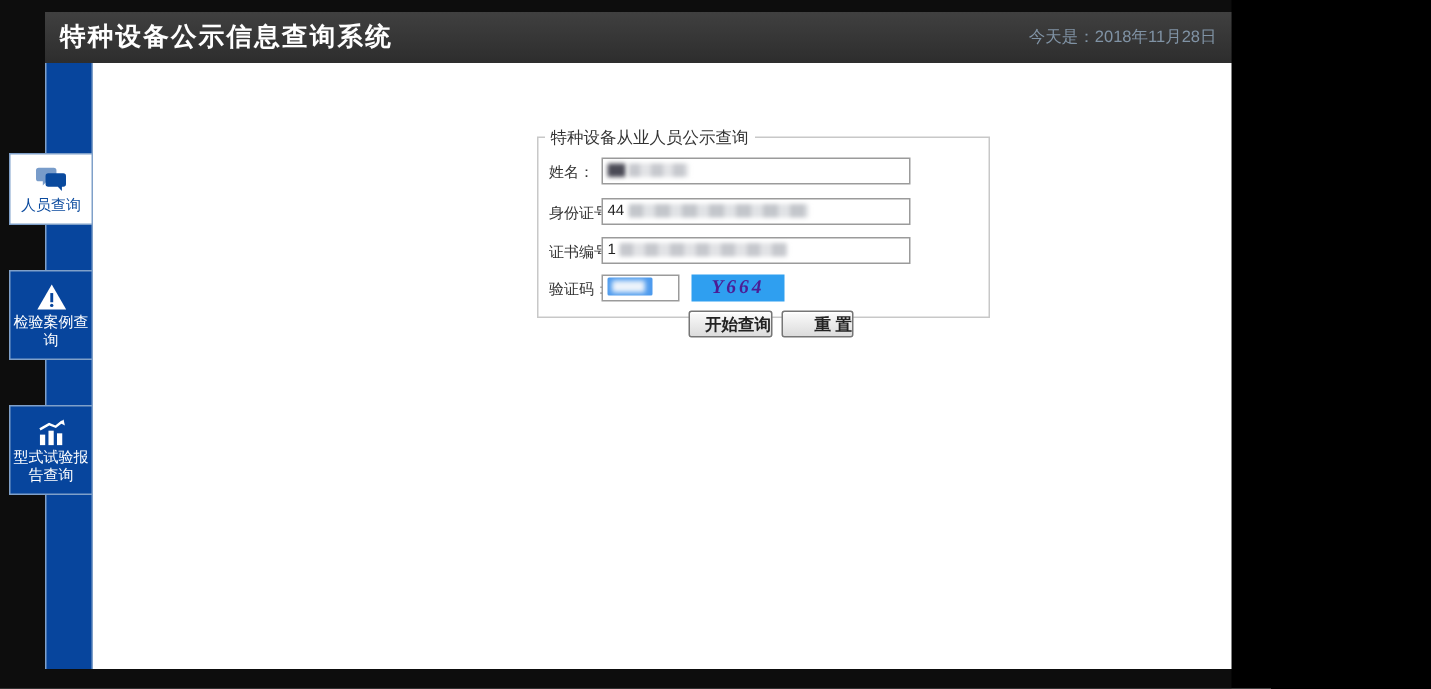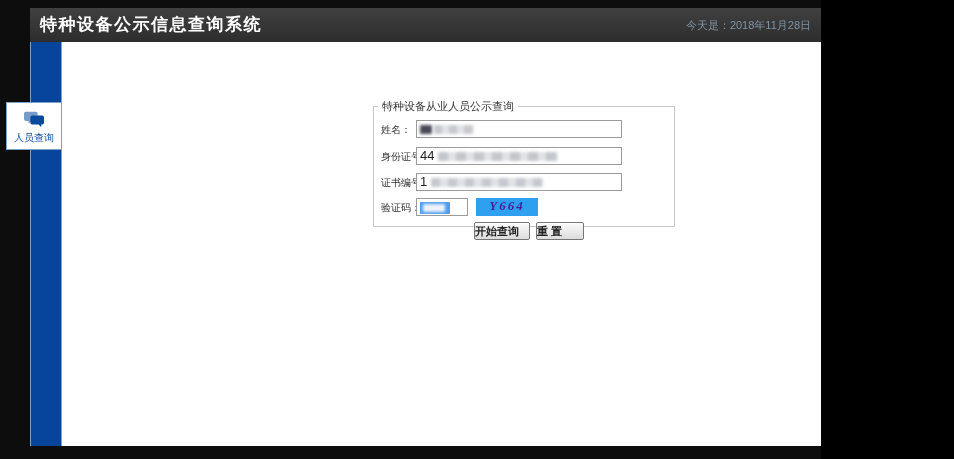--- a/index.html
+++ b/index.html
@@ -22,49 +22,49 @@
   .sidecol{position:absolute;left:0;top:34px;bottom:0;width:30px;background:#07459d;
            border-left:1px solid #7fa0c9;border-right:1px solid #7fa0c9;}
   .menu{position:absolute;left:-24px;top:64px;width:56px;}
   .mi{margin-bottom:3px;border:1px solid #7fa0c9;background:#07459d;color:#ffffff;
       text-align:center;padding:7px 1px 5px;font-size:10px;line-height:12px;cursor:pointer;margin-top:30px;}
   .mi.active{background:#ffffff;color:#0a4a9e;}
   .mi .ic{display:block;margin:0 auto 2px;width:22px;height:20px;color:inherit;}
   .mi .lbl{display:block;word-break:break-all;}
 
   
-  fieldset.qry{position:absolute;left:328px;top:76px;width:300px;height:126px;margin:15px;
+  fieldset.qry{position:absolute;left:328px;top:76px;width:300px;height:126px;margin:0;
                border:1px solid #c8c8c8;background:#fff;padding:0;}
   fieldset.qry legend{font-size:11px;color:#333;margin-left:4px;padding:0 4px;}
   .fbody{position:relative;width:100%;height:100%;}
   .frow{position:absolute;left:0;width:100%;height:18px;}
   .flabel{position:absolute;left:7px;top:3px;font-size:10px;color:#333;white-space:nowrap;}
   .tin{position:absolute;left:42px;top:0;width:198px;height:14px;border:1px solid #9b9b9b;
        font-size:11px;padding:1px 3px;font-family:"Liberation Sans",sans-serif;color:#222;}
   .tin.small{width:44px;}
   .smudge{display:inline-block;height:9px;border-radius:1px;filter:blur(1.4px);
           vertical-align:middle;}
   .sm-dark{width:12px;background:#4a4a56;margin-right:2px;}
   .sm-name{width:40px;background:repeating-linear-gradient(90deg,#c7c9ce 0 8px,#e2e3e6 8px 15px);}
   .sm-id{width:120px;background:repeating-linear-gradient(90deg,#c3c6cb 0 10px,#e0e2e5 10px 18px);}
   .sm-cert{width:112px;background:repeating-linear-gradient(90deg,#c6c8cd 0 9px,#e1e2e5 9px 17px);}
-  .valwrap{position:absolute;left:42px;top:1px;height:16px;line-height:16px;font-size:13px;
+  .valwrap{position:absolute;left:42px;top:1px;height:16px;line-height:16px;font-size:10px;
            color:#222;pointer-events:none;padding-left:4px;white-space:nowrap;}
   .sel-smudge{display:inline-block;width:30px;height:12px;background:#4e9bee;border-radius:1px;
               vertical-align:middle;position:relative;overflow:hidden;}
   .sel-smudge i{position:absolute;left:3px;top:2px;width:22px;height:8px;background:#eef4fb;
                 filter:blur(1.6px);border-radius:1px;display:block;}
   .captcha{position:absolute;left:102px;top:0;width:62px;height:18px;background:#2f9ff0;
            color:#4c1d95;text-align:center;line-height:18px;cursor:pointer;
            font:italic bold 13px "Liberation Serif",serif;letter-spacing:2px;}
   .btnrow{position:absolute;left:0;width:100%;}
   .btn{position:absolute;top:0;height:18px;font-size:11px;font-weight:bold;color:#222;
        background:linear-gradient(#fbfbfb,#dcdcdc);border:1px solid #767676;border-radius:2px;
        box-shadow:inset 0 1px 0 #fff;cursor:pointer;font-family:"Liberation Sans",sans-serif;
-       text-align:left;padding:0;}
+       text-align:right;padding:0;}
   .btn.qbtn{left:100px;width:56px;}
   .btn.rbtn{left:162px;width:48px;}
 </style>
 </head>
 <body>
 
 <div class="stage">
   <div class="app">
 
     <div class="hdr">
@@ -90,21 +90,43 @@
         <span class="ic">
           <svg width="22" height="20" viewBox="0 0 24 22" fill="currentColor">
             <path opacity="0.55" d="M3 2h11a2 2 0 0 1 2 2v6a2 2 0 0 1-2 2H9l-3 3v-3H3a2 2 0 0 1-2-2V4a2 2 0 0 1 2-2z"></path>
             <path d="M10 6h11a2 2 0 0 1 2 2v6a2 2 0 0 1-2 2h-1v3l-3-3h-7a2 2 0 0 1-2-2V8a2 2 0 0 1 2-2z"></path>
           </svg>
         </span>
         <span class="lbl">人员查询</span>
       </div>
 
 
+      <div class="mi">
+        <span class="ic">
+          <svg width="21" height="20" viewBox="0 0 24 22" fill="currentColor">
+            <path d="M12 1.5 23 20.5H1z"></path>
+            <rect x="10.9" y="8" width="2.2" height="7" fill="#07459d"></rect>
+            <circle cx="12" cy="17.4" r="1.3" fill="#07459d"></circle>
+          </svg>
+        </span>
+        <span class="lbl">检验案例查询</span>
+      </div>
 
+      <div class="mi">
+        <span class="ic">
+          <svg width="21" height="20" viewBox="0 0 24 22" fill="currentColor">
+            <rect x="3" y="13" width="4" height="8"></rect>
+            <rect x="9.5" y="10" width="4" height="11"></rect>
+            <rect x="16" y="12" width="4" height="9"></rect>
+            <path d="M3 9 10 5l5 2 5-4" stroke="currentColor" stroke-width="1.8" fill="none"></path>
+            <path d="M21 1.5 22 6l-4-2z"></path>
+          </svg>
+        </span>
+        <span class="lbl">型式试验报告查询</span>
+      </div>
     </div>
 
     <fieldset class="qry">
       <legend>特种设备从业人员公示查询</legend>
       <div class="fbody">
 
         <div class="frow" style="top:6px;">
           <span class="flabel">姓名：</span>
           <input class="tin" type="text" value="" style="">
           <span class="valwrap"><span class="smudge sm-dark"></span><span class="smudge sm-name"></span></span>

